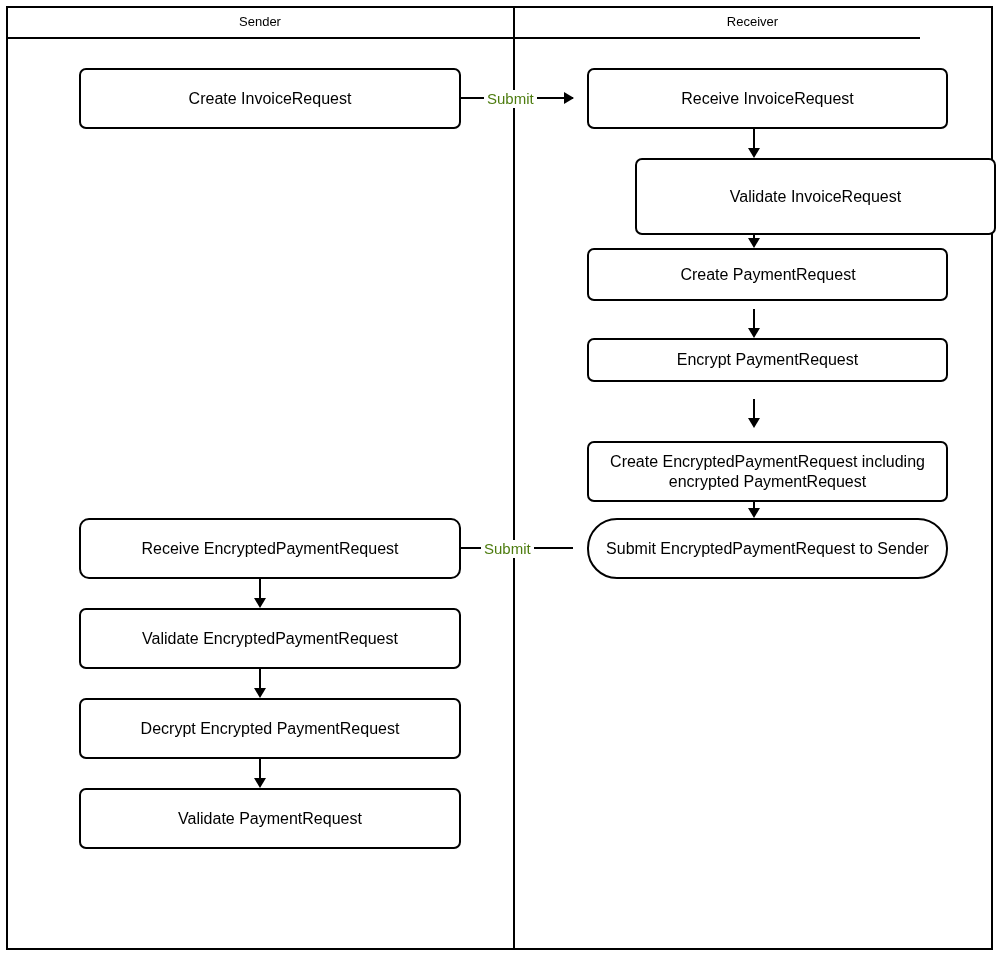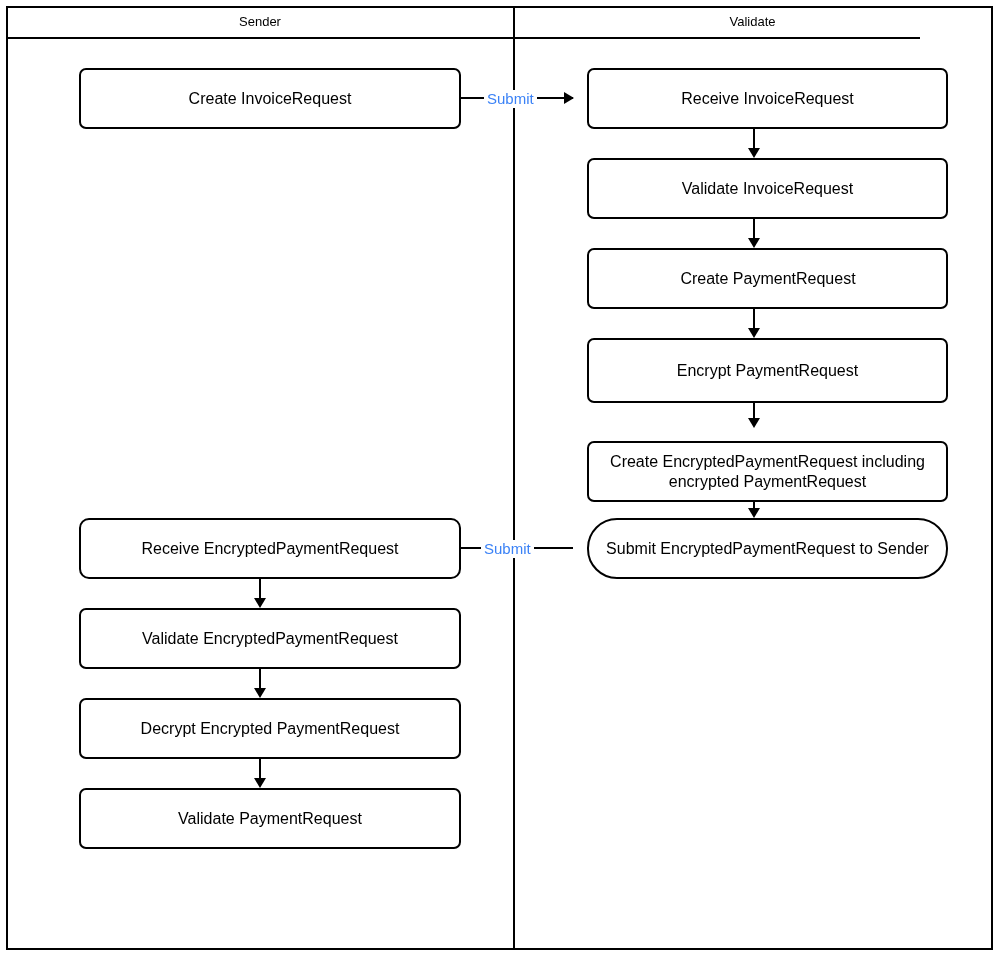--- a/index.html
+++ b/index.html
@@ -122,58 +122,58 @@
     height: 0;
     border-top: 6px solid transparent;
     border-bottom: 6px solid transparent;
     border-right: 10px solid #000000;
     z-index: 2;
   }
   .edge-label {
     position: absolute;
     font-size: 15px;
     line-height: 16px;
-    color: #3b82f6;
+    color: #4d7c0f;
     background: #ffffff;
     padding: 1px 3px;
     white-space: nowrap;
     z-index: 4;
   }
 </style>
 </head>
 <body>
 
 <div id="diagram">
 
   <div class="frame"></div>
 
   <div class="lane-header-band">
     <div class="lane-title sender">Sender</div>
-    <div class="lane-title receiver">Validate</div>
+    <div class="lane-title receiver">Receiver</div>
   </div>
 
   <div class="lane-divider"></div>
 
   <div class="node sender" style="top:68px; height:61px;">Create InvoiceRequest</div>
 
   <div class="node sender" style="top:518px; height:61px;border-radius:10px;">Receive EncryptedPaymentRequest</div>
 
   <div class="node sender" style="top:608px; height:61px;">Validate EncryptedPaymentRequest</div>
 
   <div class="node sender" style="top:698px; height:61px;">Decrypt Encrypted PaymentRequest</div>
 
   <div class="node sender" style="top:788px; height:61px;">Validate PaymentRequest</div>
 
   <div class="node receiver" style="top:68px; height:61px;">Receive InvoiceRequest</div>
 
-  <div class="node receiver" style="top:158px; height:61px;">Validate InvoiceRequest</div>
-
-  <div class="node receiver" style="top:248px; height:61px;padding-left:9px;">Create PaymentRequest</div>
-
-  <div class="node receiver" style="top:338px; height:65px;">Encrypt PaymentRequest</div>
+  <div class="node receiver" style="top:158px; height:77px;margin-left:48px;">Validate InvoiceRequest</div>
+
+  <div class="node receiver" style="top:248px; height:53px;padding-left:9px;">Create PaymentRequest</div>
+
+  <div class="node receiver" style="top:338px; height:44px;">Encrypt PaymentRequest</div>
 
   <div class="node receiver" style="top:428px; height:61px;margin-top:13px;">Create EncryptedPaymentRequest including encrypted PaymentRequest</div>
 
   <div class="node receiver" style="top:518px; height:61px;border-radius:30px;">Submit EncryptedPaymentRequest to Sender</div>
 
   <div class="conn-h" style="left:440px; top:97px; width:133px;"></div>
   <div class="arrowhead-right" style="left:564px; top:92px;"></div>
   <div class="edge-label" style="left:484px; top:90px;">Submit</div>
 
   <div class="conn-v" style="left:753px; top:129px; height:22px;"></div>

